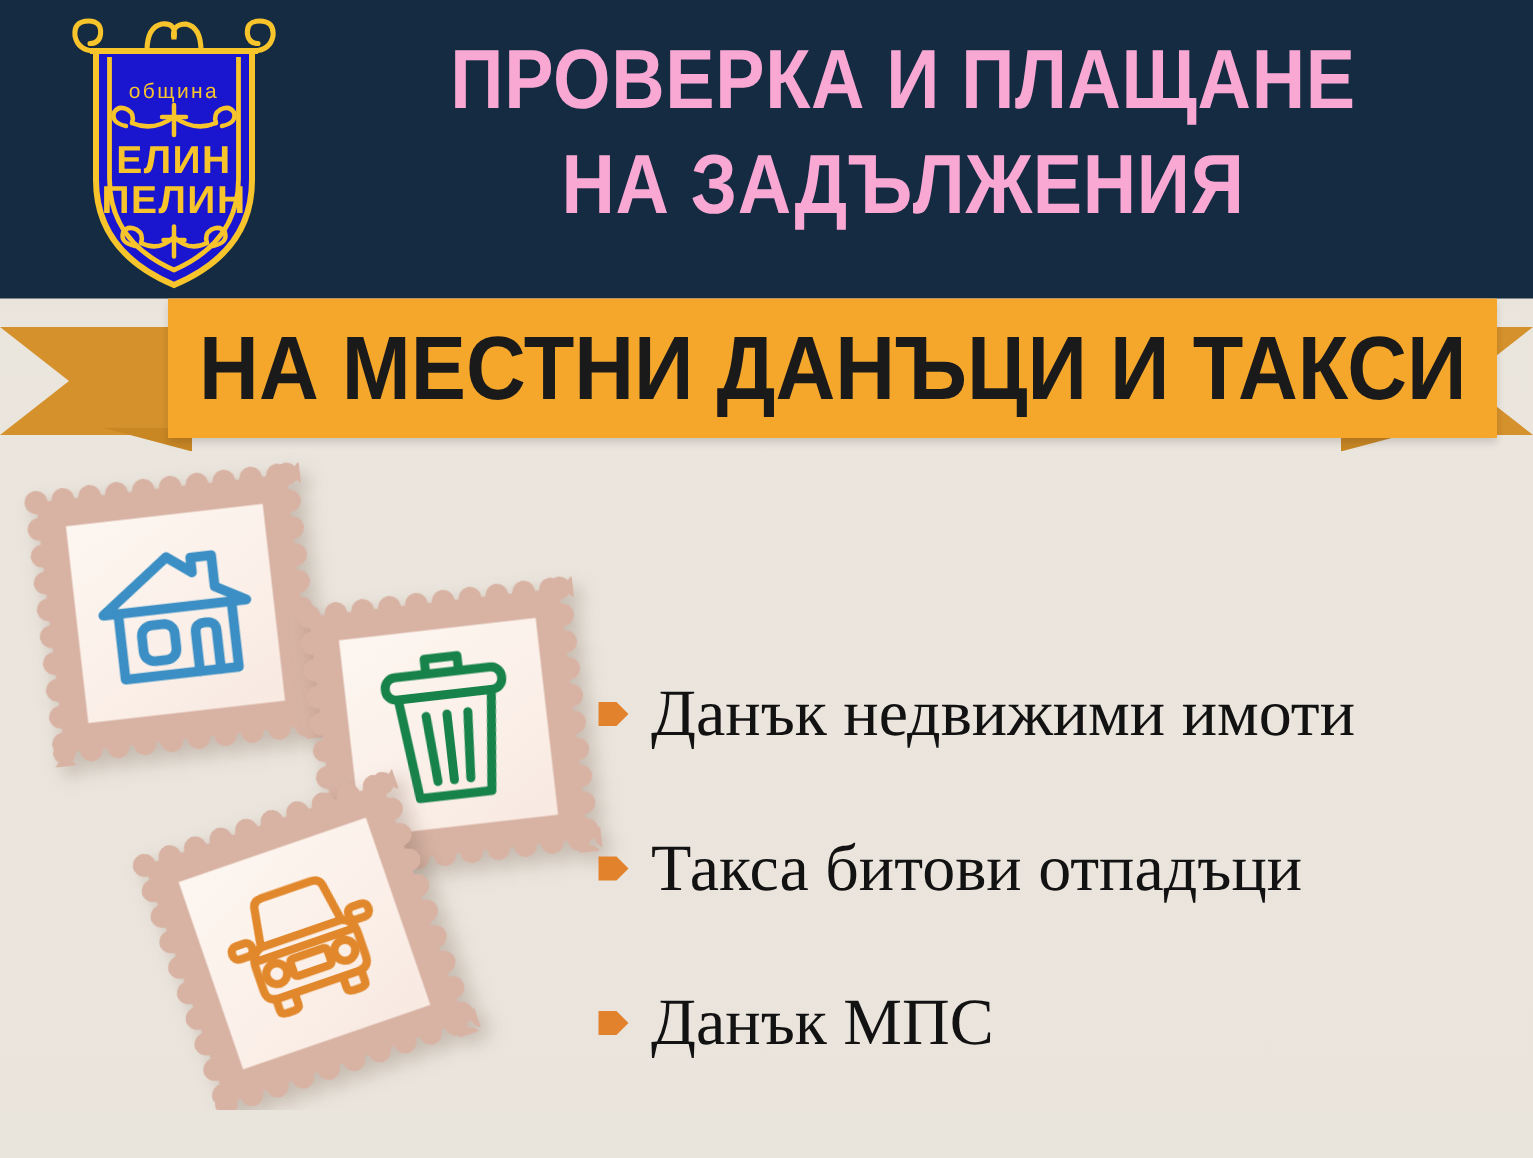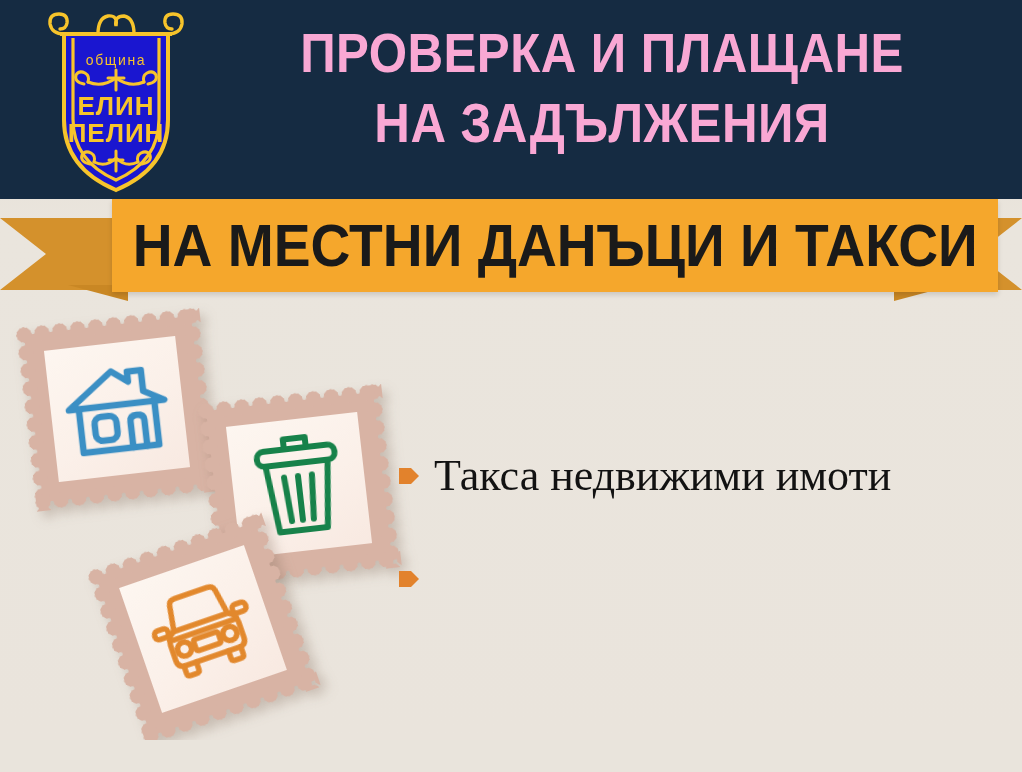--- a/index.html
+++ b/index.html
@@ -313,27 +313,36 @@
   </div>
 
   <div class="bullet-list">
 
     <div class="bullet-row">
       <span class="bullet-marker">
         <svg width="22" height="22" viewBox="0 0 22 22">
           <path d="M1 3 L13 3 L21 11 L13 19 L1 19 Z" fill="#e2822c"></path>
         </svg>
       </span>
-      <span class="bullet-label">Такса недвижими имоти</span>
+      <span class="bullet-label">Данък недвижими имоти</span>
     </div>
 
     <div class="bullet-row">
       <span class="bullet-marker">
         <svg width="22" height="22" viewBox="0 0 22 22">
           <path d="M1 3 L13 3 L21 11 L13 19 L1 19 Z" fill="#e2822c"></path>
         </svg>
       </span>
-    </div>
-
+      <span class="bullet-label">Такса битови отпадъци</span>
+    </div>
+
+    <div class="bullet-row">
+      <span class="bullet-marker">
+        <svg width="22" height="22" viewBox="0 0 22 22">
+          <path d="M1 3 L13 3 L21 11 L13 19 L1 19 Z" fill="#e2822c"></path>
+        </svg>
+      </span>
+      <span class="bullet-label">Данък МПС</span>
+    </div>
 
   </div>
 
 </div>
 
 </body></html>

